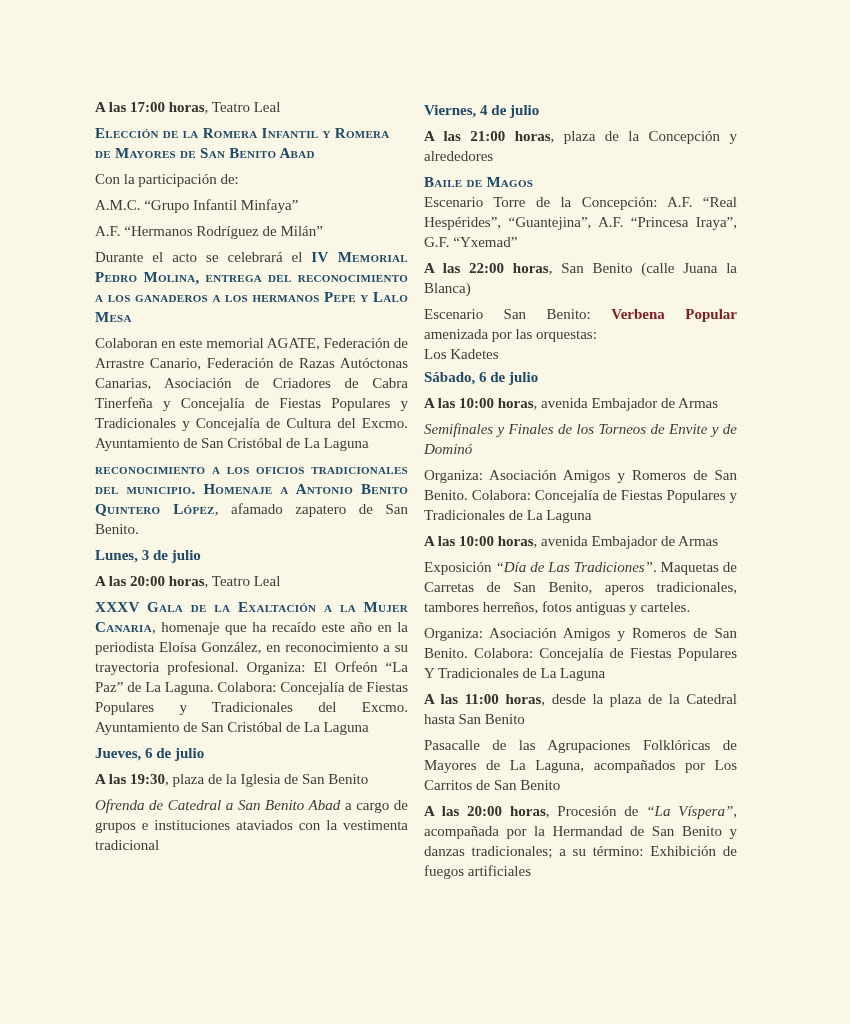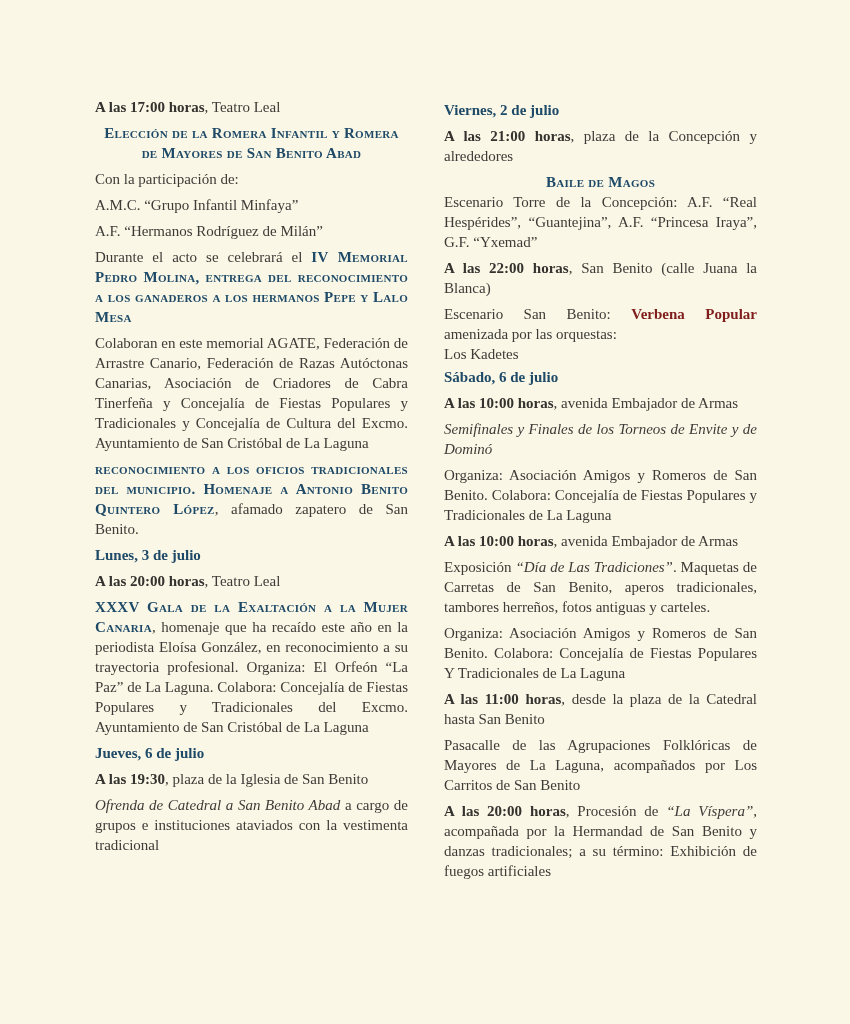--- a/index.html
+++ b/index.html
@@ -15,39 +15,39 @@
     box-sizing: border-box;
     padding: 97px 93px 40px 95px;
     overflow: hidden;
     font-family: "Liberation Serif", "DejaVu Serif", serif;
     font-size: 15px;
     line-height: 20px;
     color: #3c3b37;
   }
   .cols {
     display: flex;
-    gap: 36px;
+    gap: 16px;
     align-items: flex-start;
   }
   .col {
     width: 313px;
     flex: 0 0 313px;
   }
   p.block {
     margin: 0 0 6px 0;
     text-align: justify;
   }
   p.day {
     margin-top: 3px;
     color: #1e4a68;
     font-weight: bold;
     text-align: left;
   }
   p.title {
-    text-align: center;
+    text-align: left;
   }
   p.tight {
     margin-bottom: 0;
   }
   .rn { }
   .rb { font-weight: bold; color: #33322e; }
   .ri { font-style: italic; }
   .rbn { font-weight: bold; color: #7f1d1d; }
   .rsc {
     font-variant: small-caps;
@@ -72,21 +72,21 @@
         <p class="block para"><span class="rn">Colaboran en este memorial AGATE, Federación de Arrastre Canario, Federación de Razas Autóctonas Canarias, Asociación de Criadores de Cabra Tinerfeña y Concejalía de Fiestas Populares y Tradicionales y Concejalía de Cultura del Excmo. Ayuntamiento de San Cristóbal de La Laguna</span></p>
         <p class="block para"><span class="rsc">reconocimiento a los oficios tradicionales del municipio. Homenaje a Antonio Benito Quintero López</span><span class="rn">, afamado zapatero de San Benito.</span></p>
         <p class="block day">Lunes, 3 de julio</p>
         <p class="block para"><span class="rb">A las 20:00 horas</span><span class="rn">, Teatro Leal</span></p>
         <p class="block para"><span class="rsc">XXXV Gala de la Exaltación a la Mujer Canaria</span><span class="rn">, homenaje que ha recaído este año en la periodista Eloísa González, en reconocimiento a su trayectoria profesional. Organiza: El Orfeón “La Paz” de La Laguna. Colabora: Concejalía de Fiestas Populares y Tradicionales del Excmo. Ayuntamiento de San Cristóbal de La Laguna</span></p>
         <p class="block day">Jueves, 6 de julio</p>
         <p class="block para"><span class="rb">A las 19:30</span><span class="rn">, plaza de la Iglesia de San Benito</span></p>
         <p class="block para"><span class="ri">Ofrenda de Catedral a San Benito Abad</span><span class="rn"> a cargo de grupos e instituciones ataviados con la vestimenta tradicional</span></p>
       </div>
     <div class="col">
-        <p class="block day">Viernes, 2 de julio</p>
+        <p class="block day">Viernes, 4 de julio</p>
         <p class="block para"><span class="rb">A las 21:00 horas</span><span class="rn">, plaza de la Concepción y alrededores</span></p>
         <p class="block title tight"><span class="rsc">Baile de Magos</span></p>
         <p class="block para"><span class="rn">Escenario Torre de la Concepción: A.F. “Real Hespérides”, “Guantejina”, A.F. “Princesa Iraya”, G.F. “Yxemad”</span></p>
         <p class="block para"><span class="rb">A las 22:00 horas</span><span class="rn">, San Benito (calle Juana la Blanca)</span></p>
         <p class="block para tight"><span class="rn">Escenario San Benito: </span><span class="rbn">Verbena Popular</span><span class="rn"> amenizada por las orquestas:</span></p>
         <p class="block para tight"><span class="rn">Los Kadetes</span></p>
         <p class="block day">Sábado, 6 de julio</p>
         <p class="block para"><span class="rb">A las 10:00 horas</span><span class="rn">, avenida Embajador de Armas</span></p>
         <p class="block para"><span class="ri">Semifinales y Finales de los Torneos de Envite y de Dominó</span></p>
         <p class="block para"><span class="rn">Organiza: Asociación Amigos y Romeros de San Benito. Colabora: Concejalía de Fiestas Populares y Tradicionales de La Laguna</span></p>

